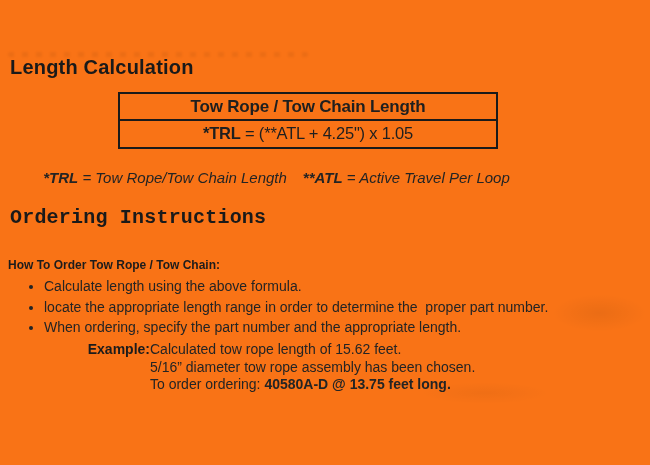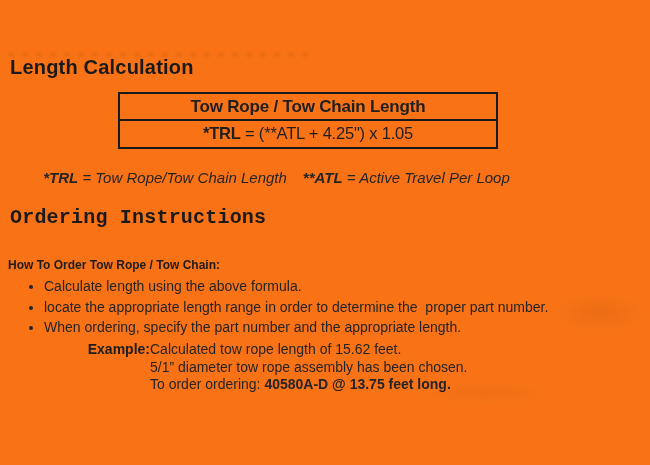--- a/index.html
+++ b/index.html
@@ -136,21 +136,21 @@
   <ul class="steps">
     <li><span>Calculate length using the above formula.</span></li>
     <li><span>locate the appropriate length range in order to determine the  proper part number.</span></li>
     <li><span>When ordering, specify the part number and the appropriate length.</span></li>
   </ul>
 
   <div class="example">
     <div class="ex-label">Example:</div>
     <div class="ex-body">
       <div>Calculated tow rope length of 15.62 feet.</div>
-      <div>5/1” diameter tow rope assembly has been chosen.</div>
+      <div>5/16” diameter tow rope assembly has been chosen.</div>
       <div><span class="pre">To order ordering: </span><span class="b pre">40580A-D @ 13.75 feet long.</span></div>
     </div>
   </div>
 
   <div class="artifact art-top"></div>
   <div class="artifact art-right"></div>
   <div class="artifact art-mid"></div>
 
 </div>
 

